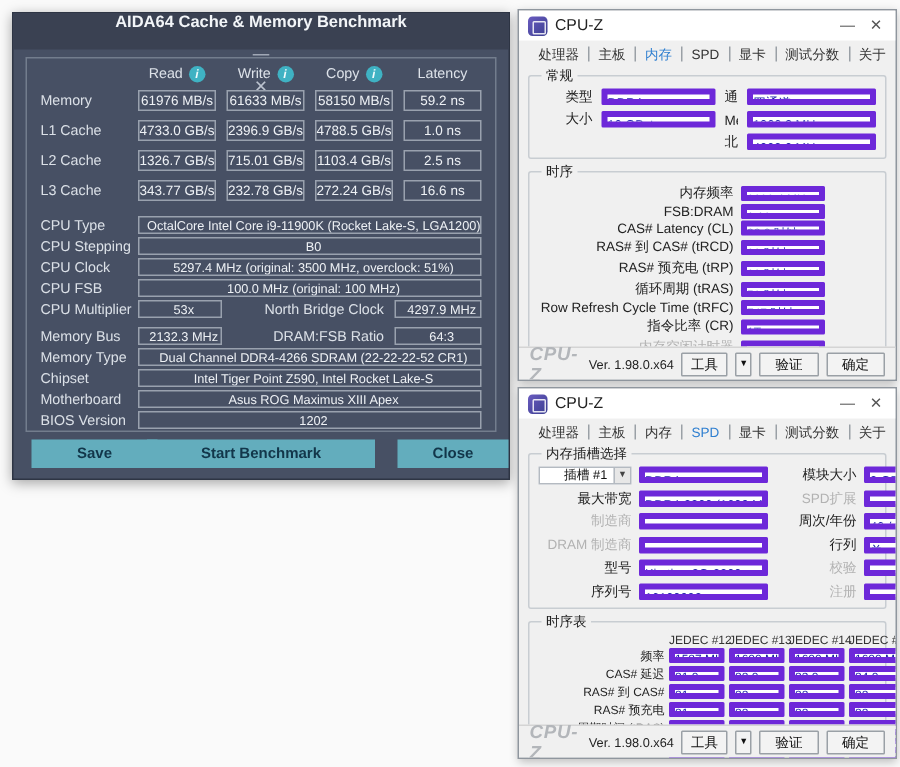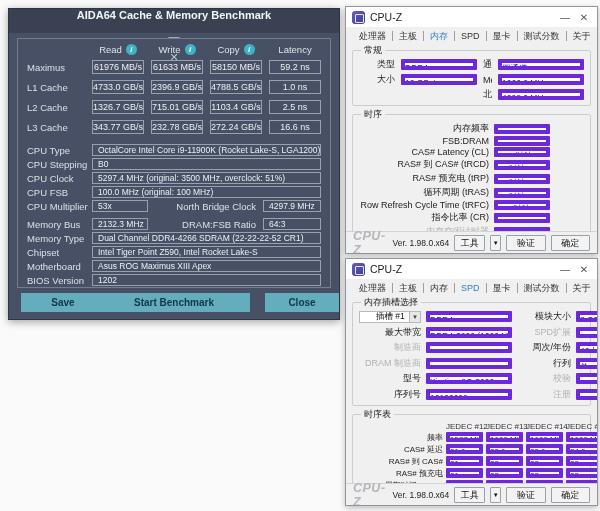--- a/index.html
+++ b/index.html
@@ -26,21 +26,21 @@
           color:#f0fbfd; font-size:8px; font-weight:bold; font-style:italic; text-align:center; line-height:11px; }
   .bl  { color:#dbe0e7; font-size:9.5px; white-space:nowrap; }
   .bl2 { color:#dbe0e7; font-size:9.5px; text-align:right; white-space:nowrap; }
   .box { border:1px solid #99a1ae; color:#eef1f5; font-size:8.5px; text-align:center;
          height:12px; line-height:11px; overflow:hidden; white-space:nowrap; }
   .bench-r { margin-bottom:6px; }
   .bench-r .box { height:14px; line-height:13px; font-size:9px; }
   .gap4 { height:4px; }
   .irow { display:grid; grid-template-columns:58px 1fr; gap:0 7px; margin-bottom:2px; align-items:center; }
   .mrow { display:grid; grid-template-columns:58px 56px 1fr 58px; gap:0 7px; margin-bottom:2px; align-items:center; }
-  .box.left { text-align:left; padding-left:5px; }
+  .box.left { text-align:center; padding-left:5px; }
   .aida-btns { position:absolute; left:0; right:0; bottom:7px; height:19px; }
   .abtn { position:absolute; top:0; height:19px; background:#63adbd; color:#12364a;
           font-size:10px; font-weight:bold; text-align:center; line-height:19px; cursor:pointer; }
   .abtn.save  { left:12px;  width:84px; }
   .abtn.start { left:50%; transform:translateX(-50%); width:152px; }
   .abtn.close { right:0; width:74px; }
 
   
   .cpuz { position:absolute; left:345px; width:253px; height:248px; background:#f0f0f0;
           border:1px solid #8f969e; box-shadow:0 2px 6px rgba(0,0,0,.25); overflow:hidden; }
@@ -115,21 +115,21 @@
       <span class="bh">
           <span>Copy</span>
           <span class="info">i</span>
         </span>
       <span class="bh">
           <span>Latency</span>
         </span>
     </div>
 
     <div class="brow bench-r">
-      <span class="bl">Maximus</span>
+      <span class="bl">Memory</span>
       <span class="box">61976 MB/s</span>
       <span class="box">61633 MB/s</span>
       <span class="box">58150 MB/s</span>
       <span class="box">59.2 ns</span>
     </div>
     <div class="brow bench-r">
       <span class="bl">L1 Cache</span>
       <span class="box">4733.0 GB/s</span>
       <span class="box">2396.9 GB/s</span>
       <span class="box">4788.5 GB/s</span>

